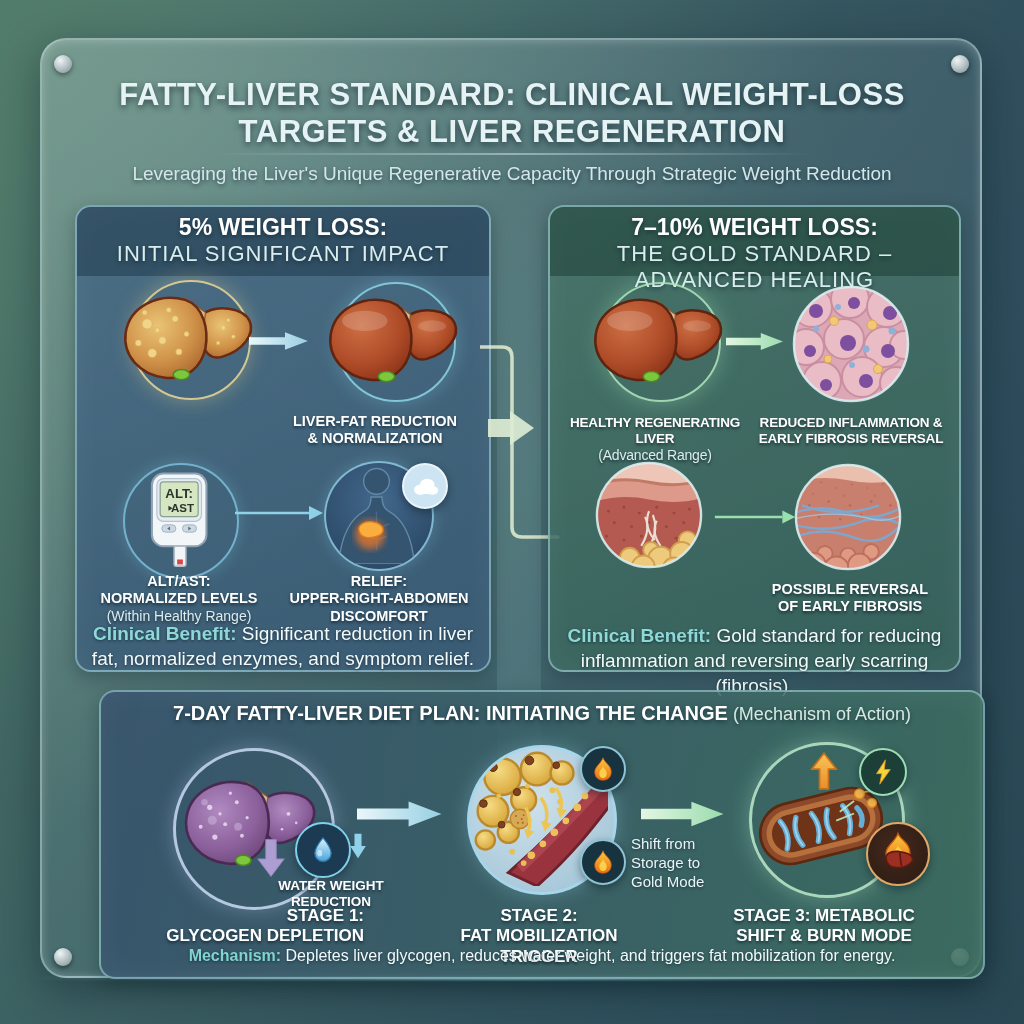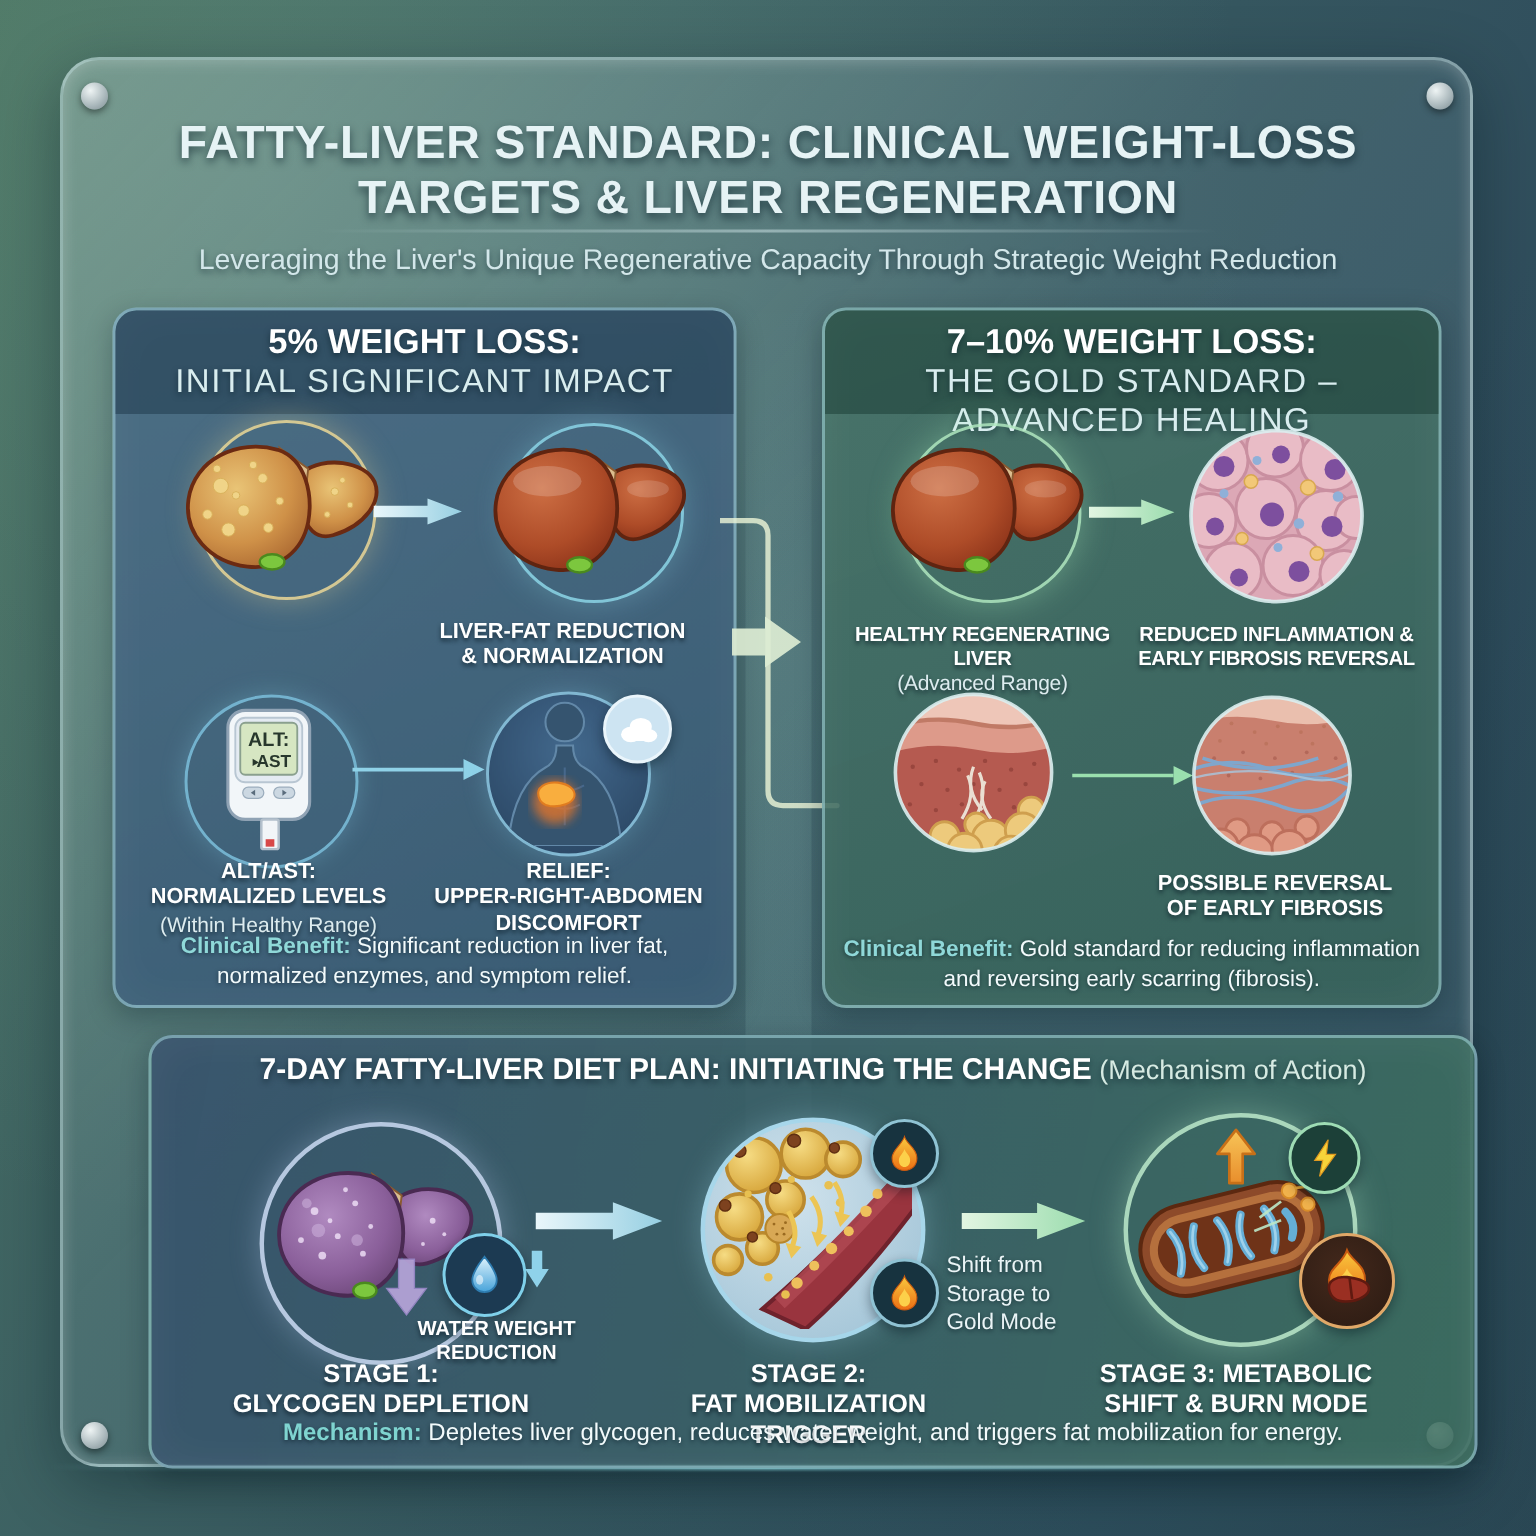--- a/index.html
+++ b/index.html
@@ -40,21 +40,21 @@
     border-radius:14px 14px 0 0;}
   .panel-left .panel-header{background:rgba(28,54,72,0.50);}
   .panel-right .panel-header{background:rgba(24,58,50,0.50);}
   .ph1{font-size:23px;font-weight:bold;color:#ffffff;text-shadow:0 2px 4px rgba(8,28,38,0.6);}
   .ph2{font-size:22px;color:#d9edef;letter-spacing:1px;text-shadow:0 2px 4px rgba(8,28,38,0.6);}
   .ring{position:absolute;border-radius:50%;}
   .lbl{position:absolute;text-align:center;color:#ffffff;font-weight:bold;font-size:14.5px;
     line-height:1.2;text-shadow:0 2px 3px rgba(8,25,35,0.65);}
   .lbl .sub{display:block;font-weight:normal;color:#ddecef;font-size:14px;}
   .lbl-sm{font-size:13.5px;letter-spacing:-.2px;}
-  .benefit{position:absolute;text-align:center;font-size:15px;color:#f2fafb;line-height:1.32;
+  .benefit{position:absolute;text-align:center;font-size:19px;color:#f2fafb;line-height:1.32;
     text-shadow:0 1px 3px rgba(8,25,35,0.6);}
   .benefit b{color:#8fd8d8;}
   .stage-lbl{font-size:17px;}
   .note{position:absolute;font-size:15px;color:#eaf4f6;line-height:1.28;text-shadow:0 1px 3px rgba(8,25,35,0.6);}
   .mech{position:absolute;left:0;right:0;text-align:center;font-size:16px;color:#f2fafb;
     text-shadow:0 1px 3px rgba(8,25,35,0.6);}
   .mech b{color:#7fd4d0;}
   .dp-header{position:absolute;top:10px;left:0;right:0;text-align:center;color:#ffffff;
     font-size:20px;font-weight:bold;text-shadow:0 2px 4px rgba(8,28,38,0.6);}
   .dp-header .hsub{font-weight:normal;font-size:18px;color:#d6eae2;}
@@ -473,21 +473,21 @@
         <ellipse cx="12" cy="22" rx="3" ry="4" fill="#ffffff" opacity="0.55"></ellipse>
       </svg>
     </div>
     <svg class="abs" style="left:248px;top:140px;" width="18" height="28" viewBox="0 0 20 32">
       <polygon points="6,2 14,2 14,16 19,16 10,30 1,16 6,16" fill="#8fd2ea"></polygon>
     </svg>
     <div class="lbl" style="left:150px;top:186px;width:160px;font-size:13.5px;">
       <span>WATER WEIGHT</span><br>
       <span>REDUCTION</span>
     </div>
-    <div class="lbl stage-lbl" style="left:43px;top:214px;width:220px;">
+    <div class="lbl stage-lbl" style="left:43px;top:214px;width:220px;text-align:right;">
       <span>STAGE 1:</span><br>
       <span>GLYCOGEN DEPLETION</span>
     </div>
 
     <svg class="abs" style="left:256px;top:106px;" width="86" height="32" viewBox="0 0 110 36">
       <polygon points="0,11 66,11 66,2 108,18 66,34 66,25 0,25" fill="url(#arrowCyanG)"></polygon>
     </svg>
 
     <div class="fig-circle" style="left:366px;top:53px;width:144px;height:144px;background:radial-gradient(circle at 40% 35%,#cfe2ec,#9cc0d4);border:3px solid rgba(165,215,235,0.9);box-shadow:0 0 20px rgba(160,215,235,0.3);">
       <svg width="138" height="138" viewBox="0 0 144 144">

